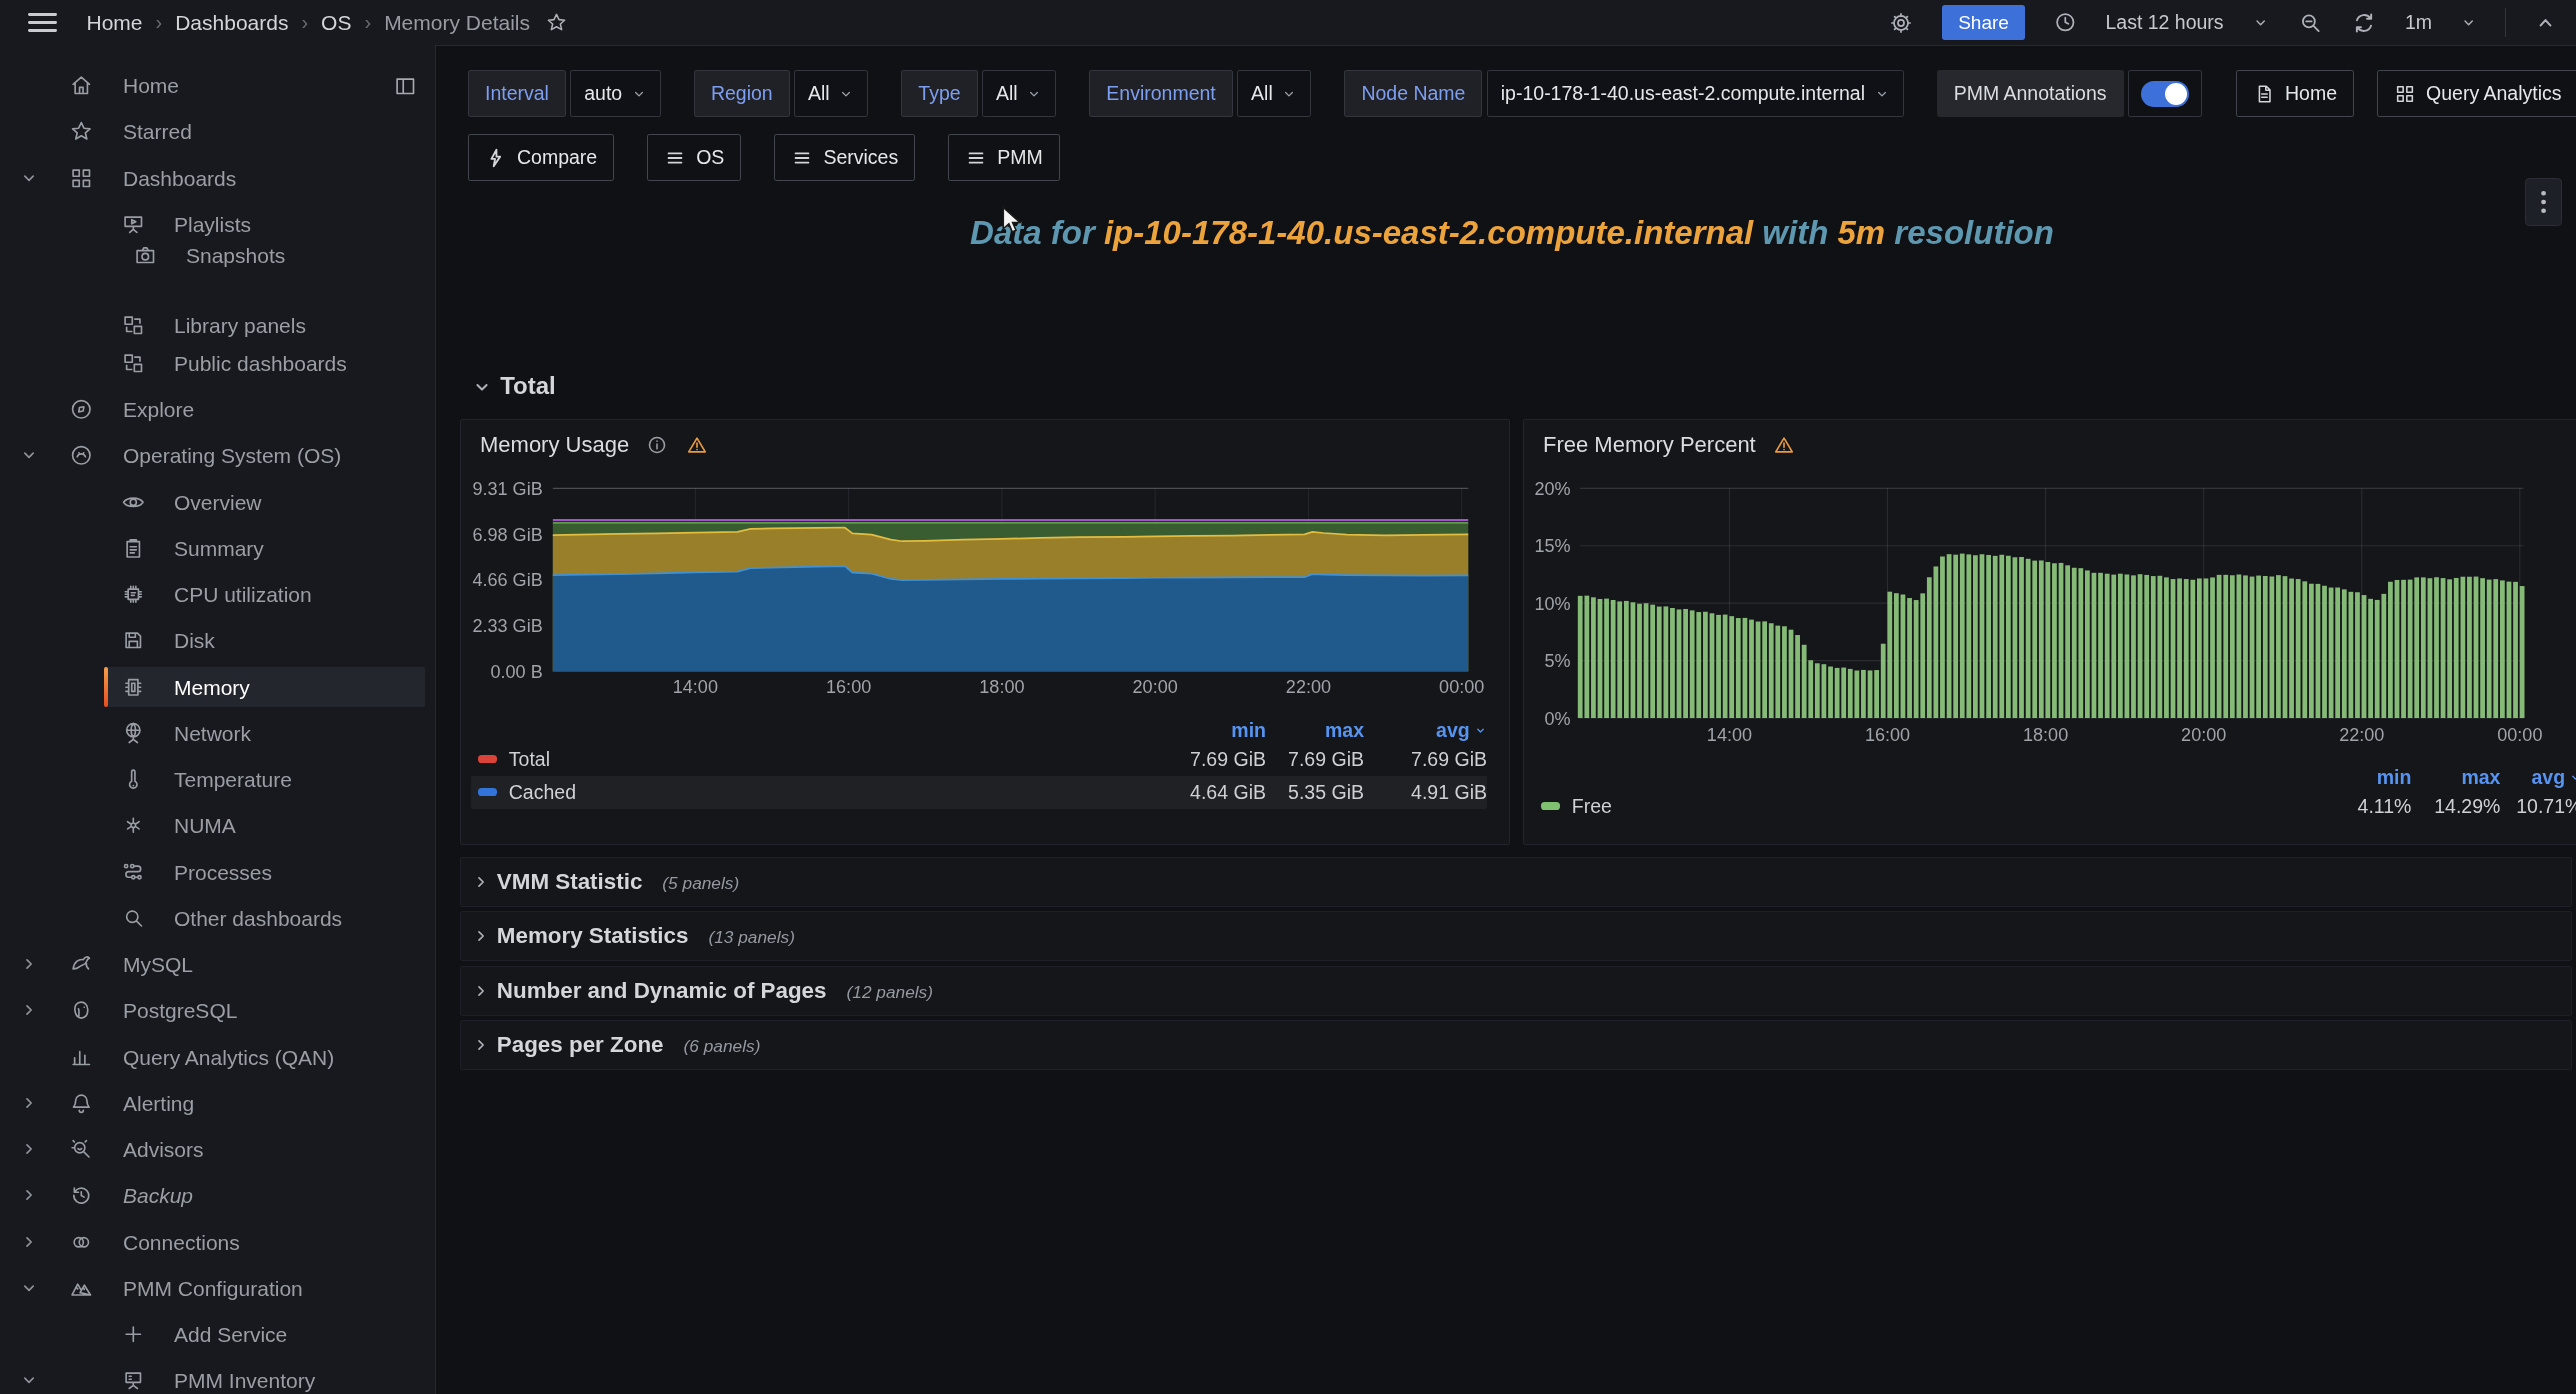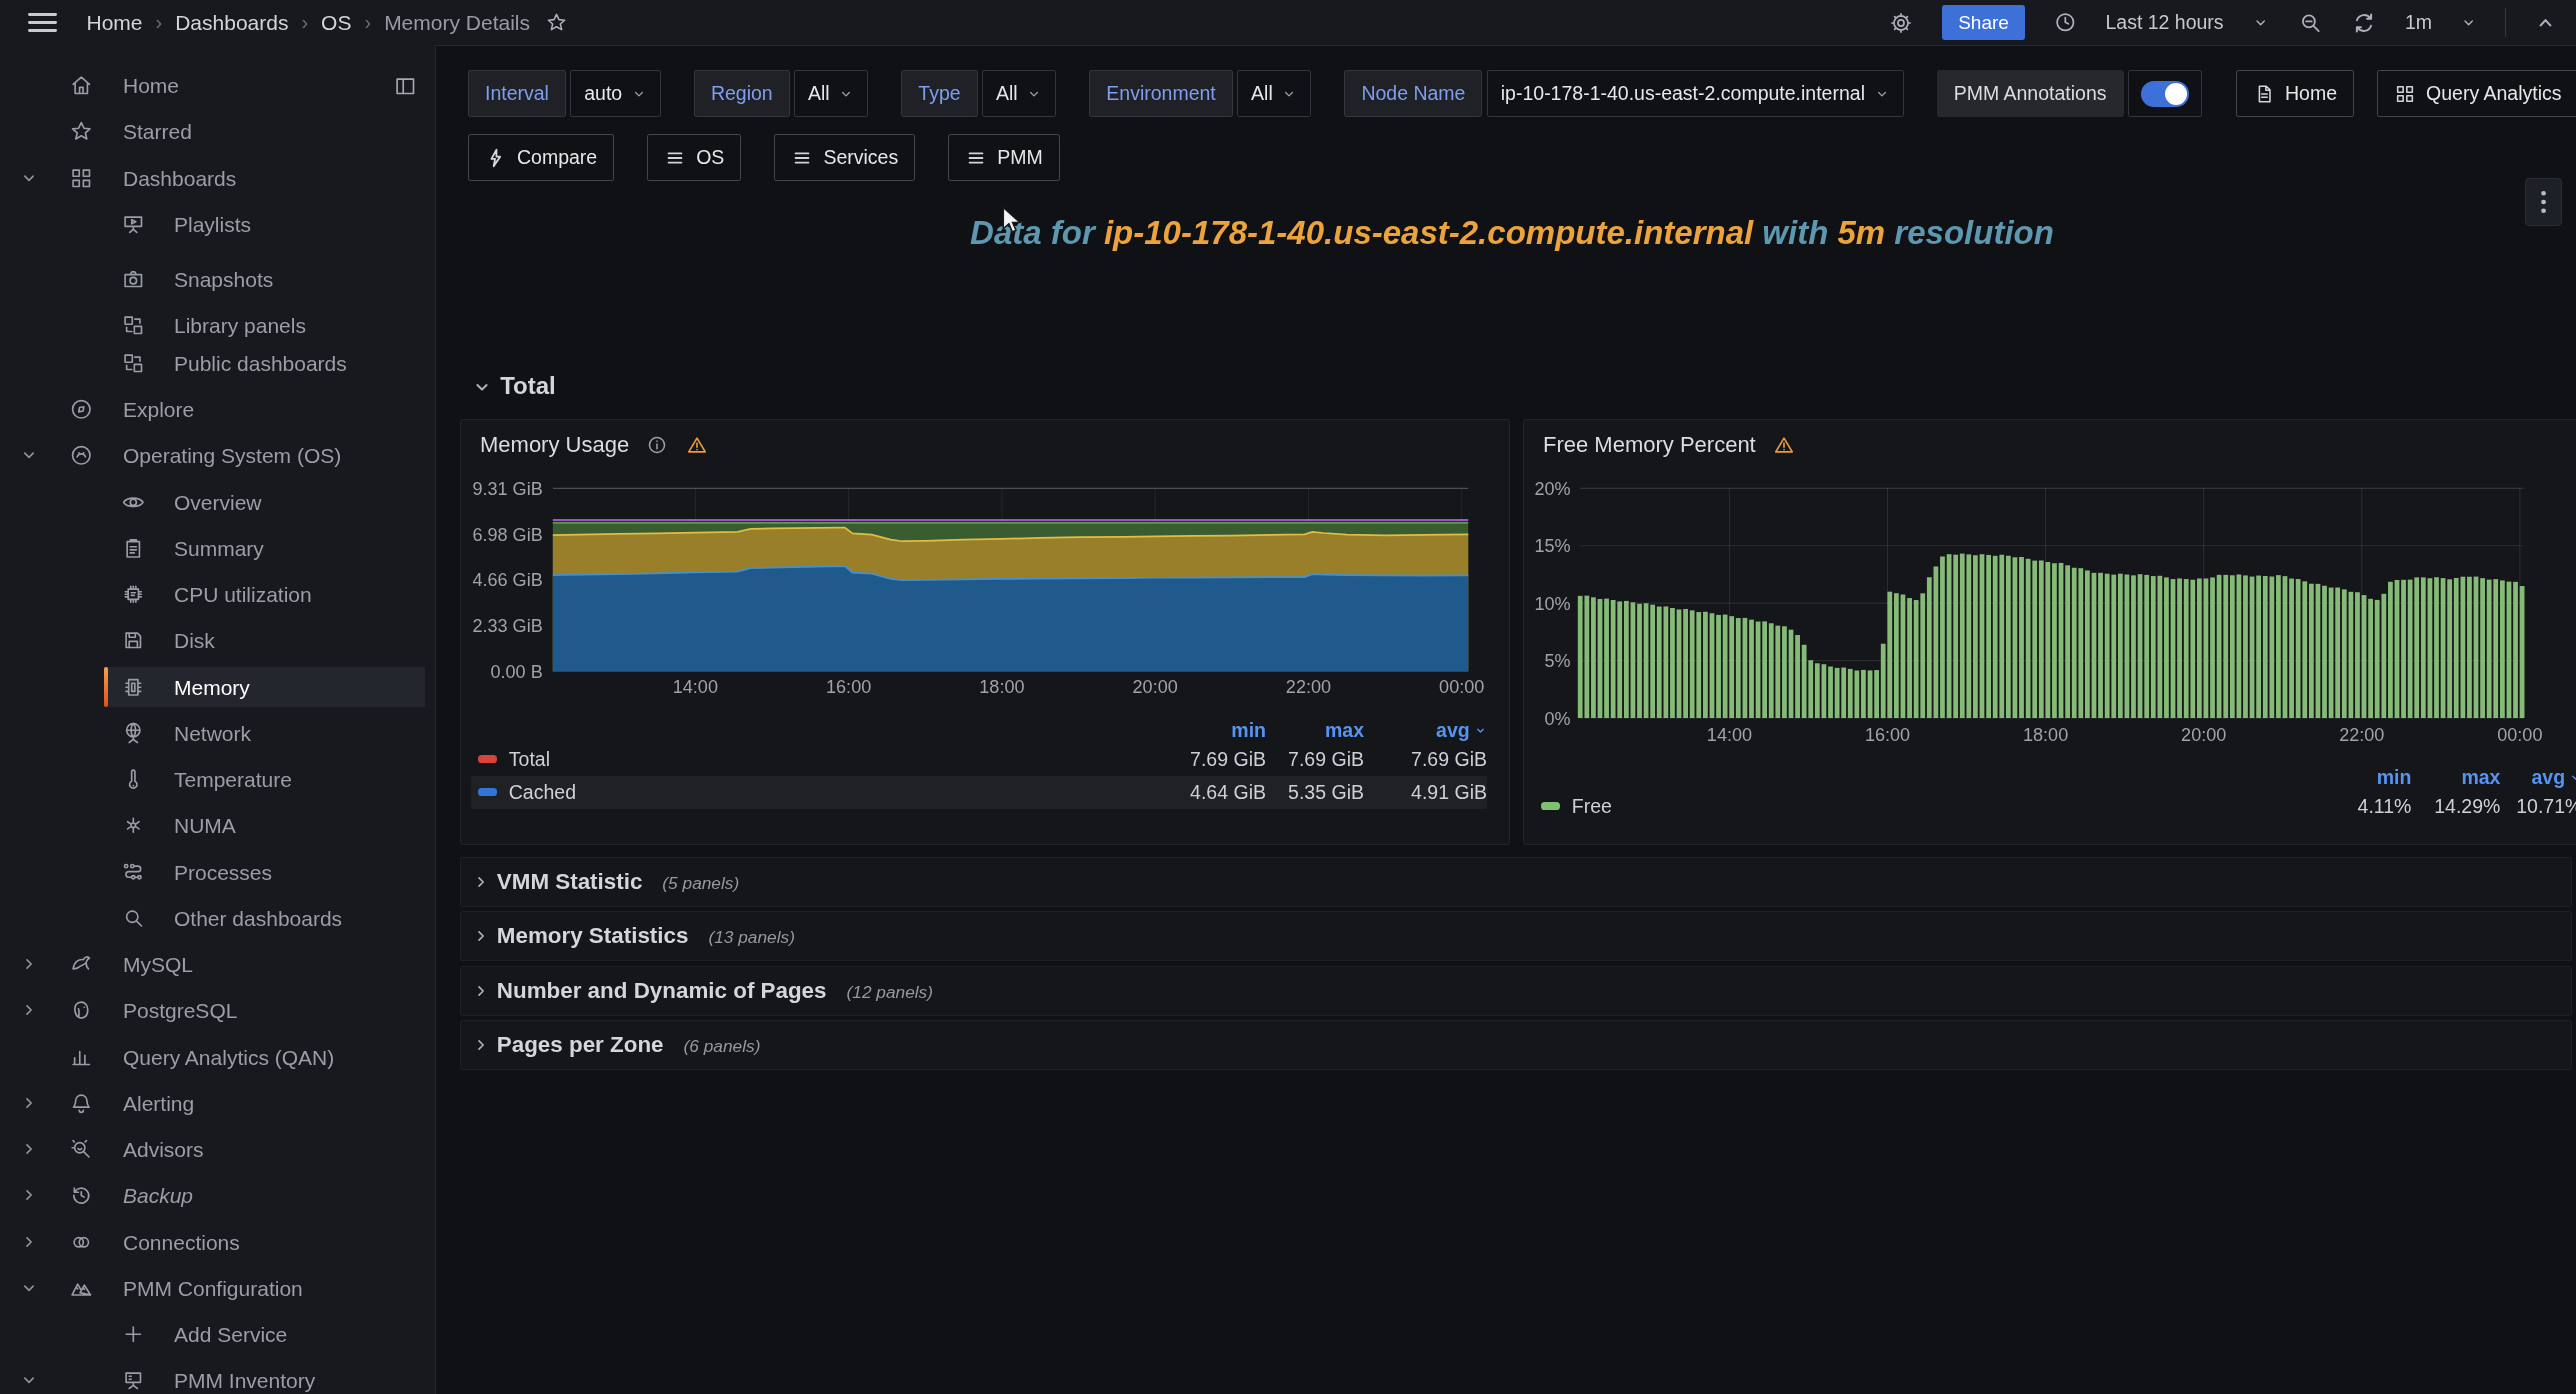--- a/index.html
+++ b/index.html
@@ -172,21 +172,21 @@
           <path d="M4 4 H10 V10 H4 Z M14 4 H20 V10 H14 Z M4 14 H10 V20 H4 Z M14 14 H20 V20 H14 Z"></path>
         </svg></span>
       <span class="slabel" style="left:123px">Dashboards</span>
     </div>
     <div class="srow" style="top: 159px;">
       <span class="sico" style="left:121px"><svg viewBox="0 0 24 24" width="100%" height="100%" fill="none" stroke="currentColor" stroke-width="1.6" stroke-linecap="round" stroke-linejoin="round">
           <path d="M4 5 H20 V14 H4 Z M10.5 7.5 L14.5 9.5 L10.5 11.5 Z M12 14 V17 M8.5 20 L12 17 L15.5 20"></path>
         </svg></span>
       <span class="slabel" style="left:174px">Playlists</span>
     </div>
-    <div class="srow" style="top: 214px;">
+    <div class="srow" style="top: 190px; margin-left: 12px;">
       <span class="sico" style="left:121px"><svg viewBox="0 0 24 24" width="100%" height="100%" fill="none" stroke="currentColor" stroke-width="1.6" stroke-linecap="round" stroke-linejoin="round">
           <path d="M4 7.5 H20 V19 H4 Z M9 7.5 L10.5 4.8 H13.5 L15 7.5 M12 16.5 A3.2 3.2 0 1 0 12 10.1 A3.2 3.2 0 1 0 12 16.5"></path>
         </svg></span>
       <span class="slabel" style="left:174px">Snapshots</span>
     </div>
     <div class="srow" style="top: 260px;">
       <span class="sico" style="left:121px"><svg viewBox="0 0 24 24" width="100%" height="100%" fill="none" stroke="currentColor" stroke-width="1.6" stroke-linecap="round" stroke-linejoin="round">
           <path d="M4 4 H11 V11 H4 Z M13 13 H20 V20 H13 Z M13.5 6 H18.5 M18.5 6 V10 M10.5 18 H5.5 M5.5 18 V14"></path>
         </svg></span>
       <span class="slabel" style="left:174px">Library panels</span>

